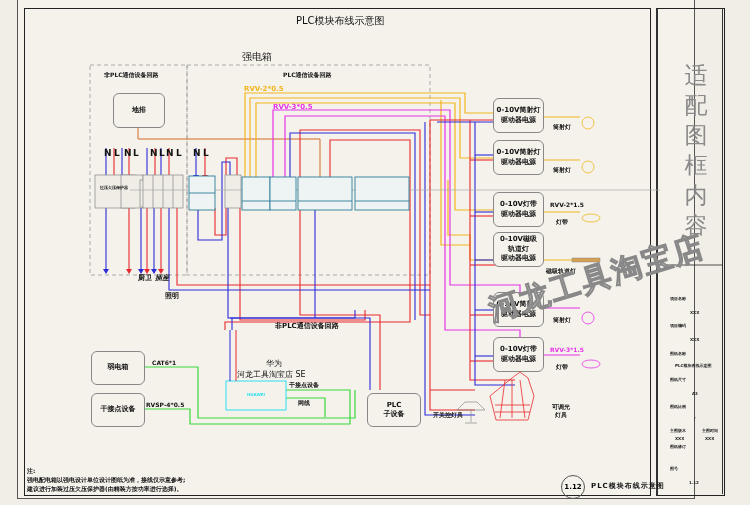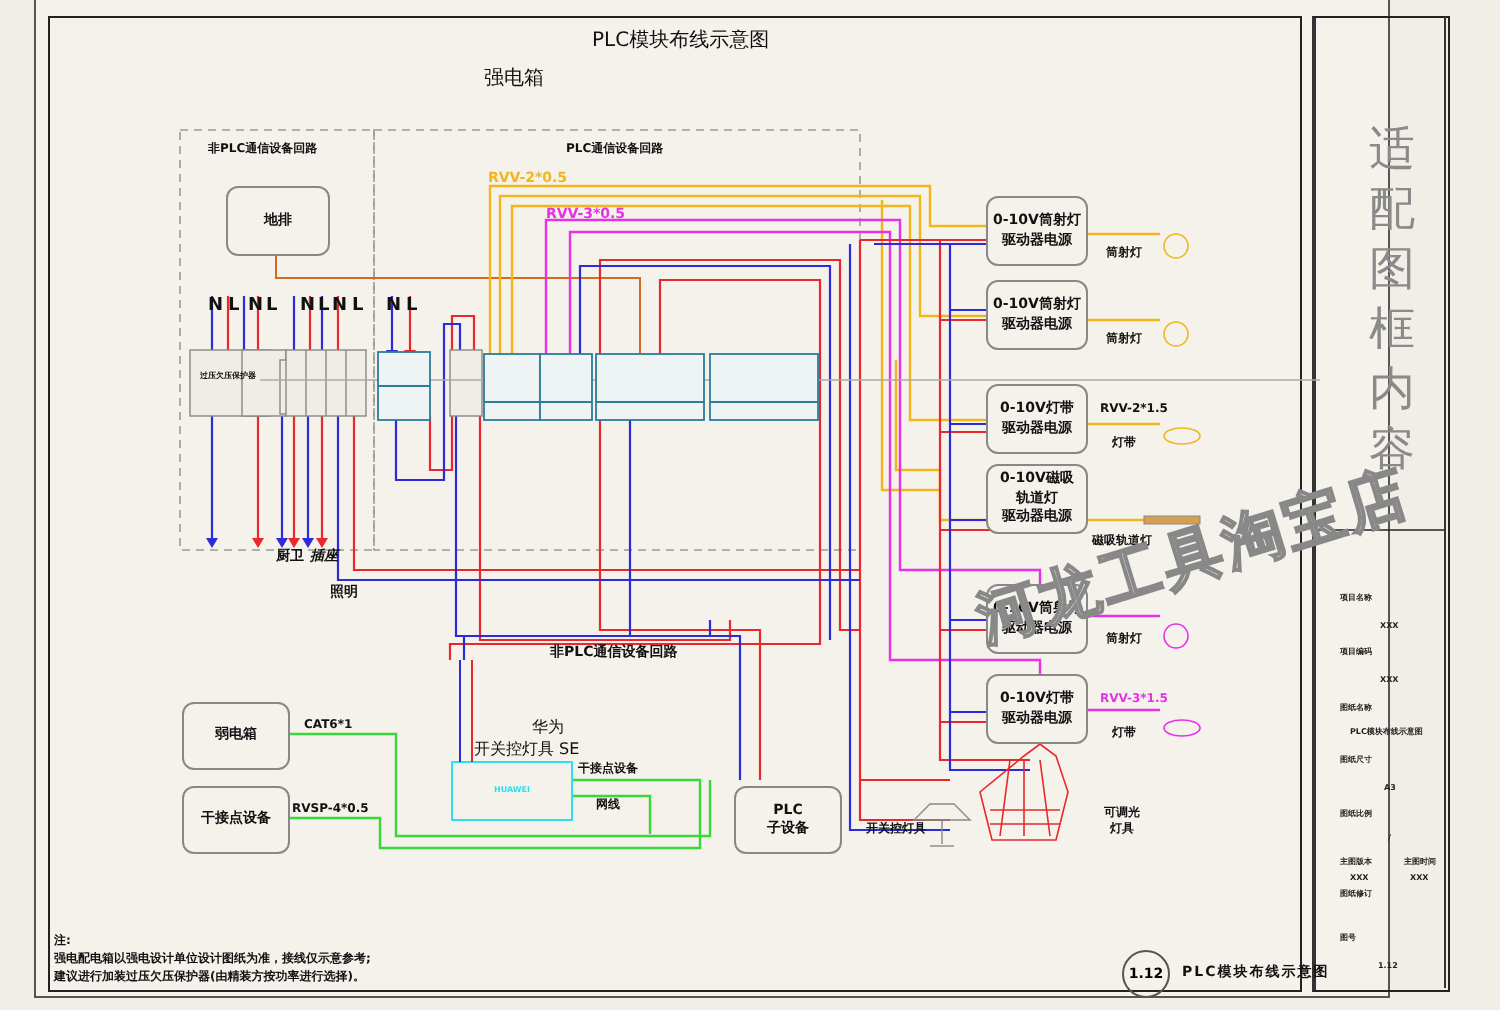--- a/index.html
+++ b/index.html
@@ -182,21 +182,21 @@
     <line x1="520" y1="380" x2="525" y2="418"></line>
   </g>
   <g fill="none" stroke="#888" stroke-width="0.7">
     <polygon points="465,402 477,402 485,410 457,410"></polygon>
     <line x1="471" y1="410" x2="471" y2="422"></line>
     <line x1="465" y1="423" x2="477" y2="423"></line>
   </g>
 </svg>
 
 <div class="t" style="left:296px;top:16px;font-size:10px;">PLC模块布线示意图</div>
-<div class="t" style="left:242px;top:35px;font-size:10px;">强电箱</div>
+<div class="t" style="left:242px;top:52px;font-size:10px;">强电箱</div>
 <div class="t b" style="left:104px;top:72px;font-size:6px;">非PLC通信设备回路</div>
 <div class="t b" style="left:283px;top:72px;font-size:6px;">PLC通信设备回路</div>
 <div class="box" style="left:113px;top:93px;width:50px;height:33px;font-family:Liberation Serif, serif;">地排</div>
 
 <div class="t b" style="left:244px;top:86px;font-size:7px;color:#f2b51c;text-align:center;">RVV-2*0.5</div>
 <div class="t b" style="left:273px;top:104px;font-size:7px;color:#e632e6;">RVV-3*0.5</div>
 
 <div class="t b" style="left:104px;top:149px;font-size:9px;">N</div>
 <div class="t b" style="left:114px;top:149px;font-size:9px;">L</div>
 <div class="t b" style="left:124px;top:149px;font-size:9px;">N</div>
@@ -235,21 +235,21 @@
 <div class="t b" style="left:550px;top:347px;font-size:6px;color:#e632e6;">RVV-3*1.5</div>
 <div class="t b" style="left:556px;top:364px;font-size:6px;">灯带</div>
 <div class="t b" style="left:552px;top:403px;font-size:6px;text-align:center;white-space:pre-line;line-height:1.4;">可调光
 灯具</div>
 
 <div class="box" style="left:91px;top:351px;width:52px;height:32px;">弱电箱</div>
 <div class="box" style="left:91px;top:393px;width:52px;height:32px;">干接点设备</div>
 <div class="t b" style="left:152px;top:360px;font-size:6px;">CAT6*1</div>
 <div class="t b" style="left:146px;top:402px;font-size:6px;">RVSP-4*0.5</div>
 <div class="t" style="left:266px;top:360px;font-size:8px;">华为</div>
-<div class="t" style="left:237px;top:371px;font-size:8px;">开关控灯具 SE</div>
+<div class="t" style="left:237px;top:371px;font-size:8px;">河龙工具淘宝店 SE</div>
 <div class="t b" style="left:247px;top:393px;font-size:4px;color:#2de0ef;">HUAWEI</div>
 <div class="t b" style="left:289px;top:382px;font-size:6px;">干接点设备</div>
 <div class="t b" style="left:298px;top:400px;font-size:6px;">网线</div>
 <div class="box" style="left:367px;top:393px;width:52px;height:32px;">PLC
 子设备</div>
 <div class="t b" style="left:433px;top:412px;font-size:6px;">开关控灯具</div>
 
 <div class="t b" style="left:27px;top:468px;font-size:6px;">注:</div>
 <div class="t b" style="left:27px;top:477px;font-size:6px;">强电配电箱以强电设计单位设计图纸为准，接线仅示意参考;</div>
 <div class="t b" style="left:27px;top:486px;font-size:6px;">建议进行加装过压欠压保护器(由精装方按功率进行选择)。</div>

